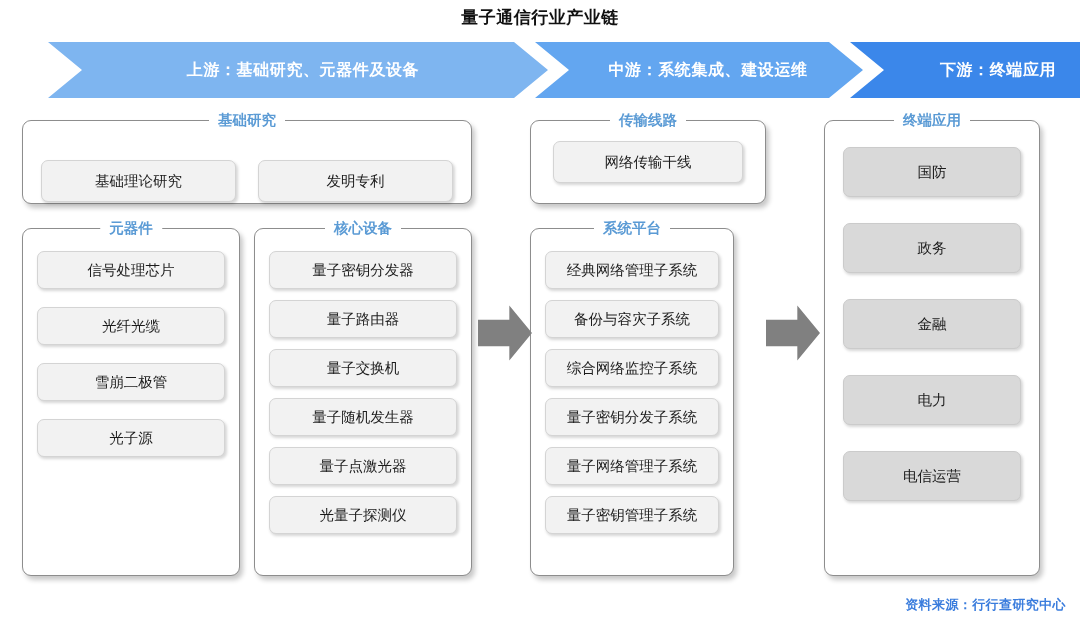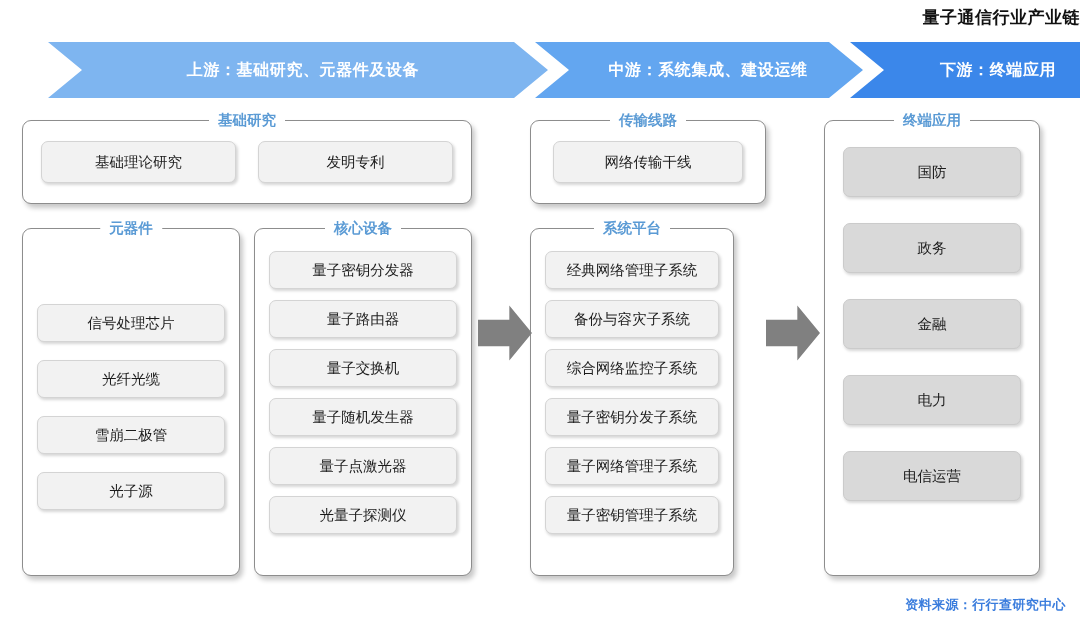--- a/index.html
+++ b/index.html
@@ -15,21 +15,21 @@
     font-family: "Liberation Sans", "DejaVu Sans", sans-serif;
     color: #1a1a1a;
   }
 
   
   #page-title {
     position: absolute;
     top: 6px;
     left: 0;
     width: 1080px;
-    text-align: right;
+    text-align: center;
     font-size: 17px;
     font-weight: bold;
     letter-spacing: 0.5px;
     color: #111111;
   }
 
   
   #banner {
     position: absolute;
     top: 42px;
@@ -130,24 +130,24 @@
     border: 1px solid #cbcbcb;
   }
 
   
   #panel-basic-research { left: 22px;  top: 120px; width: 450px; height: 84px; }
   #panel-basic-research .panel-body {
     flex-direction: row;
     gap: 22px;
     padding: 20px 18px 14px 18px;
   }
-  #panel-basic-research .chip { flex: 1; height: 42px; }
+  #panel-basic-research .chip { flex: 1; height: 42px; margin-top: 19px; }
 
   #panel-components { left: 22px;  top: 228px; width: 218px; height: 348px; }
-  #panel-components .panel-body { gap: 18px; padding-top: 22px; justify-content: center; }
+  #panel-components .panel-body { gap: 18px; padding-top: 22px; }
   #panel-components .chip { height: 38px; }
 
   #panel-core-equipment { left: 254px; top: 228px; width: 218px; height: 348px; }
   #panel-core-equipment .panel-body { gap: 11px; padding-top: 22px; }
   #panel-core-equipment .chip { height: 38px; }
 
   #panel-transmission { left: 530px; top: 120px; width: 236px; height: 84px; }
   #panel-transmission .panel-body { padding: 20px 22px 14px 22px; }
   #panel-transmission .chip { height: 42px; }
 

